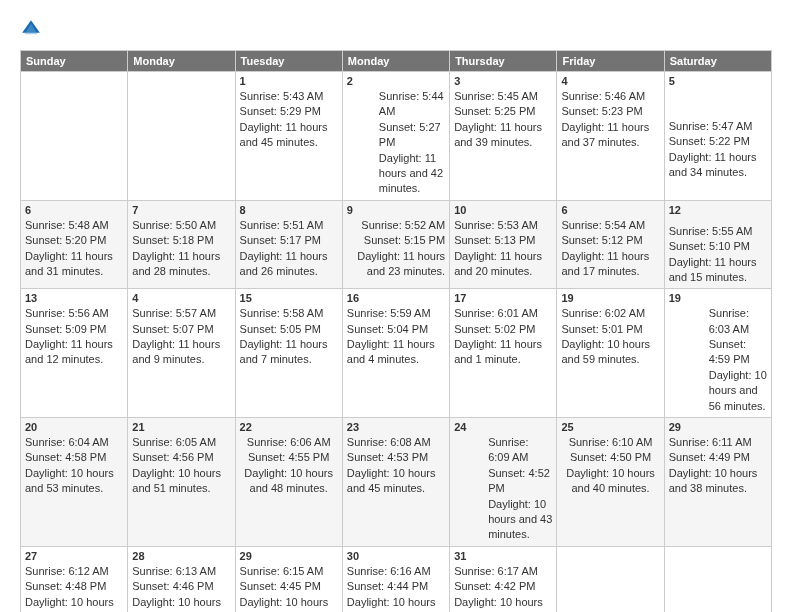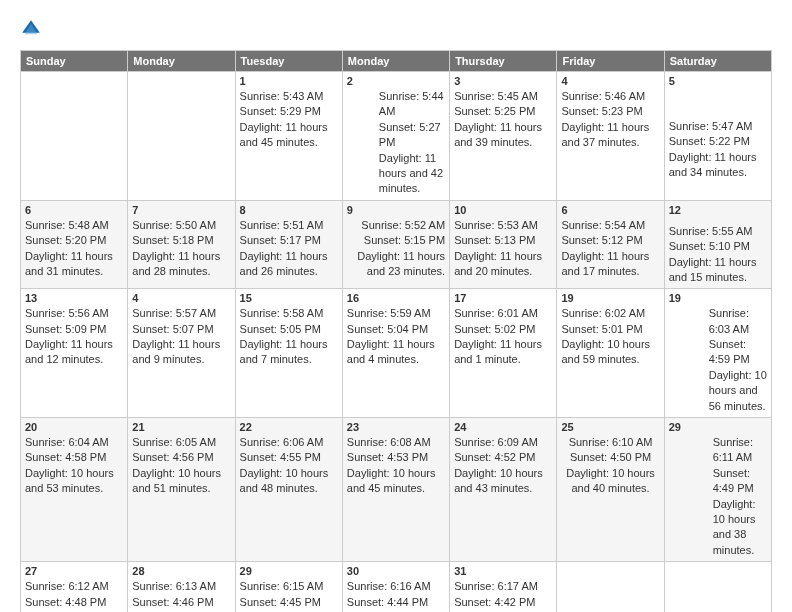--- a/index.html
+++ b/index.html
@@ -264,45 +264,45 @@
 Daylight: 10 hours and 53 minutes.</div>
           </td>
           <td>
             <div class="day-number">21</div>
             <div class="day-info" style="white-space: pre-line;">Sunrise: 6:05 AM
 Sunset: 4:56 PM
 Daylight: 10 hours and 51 minutes.</div>
           </td>
           <td>
             <div class="day-number">22</div>
-            <div class="day-info" style="white-space: pre-line;">Sunrise: 6:06 AM
+            <div class="day-info" style="white-space: pre-line; text-align: center;">Sunrise: 6:06 AM
 Sunset: 4:55 PM
 Daylight: 10 hours and 48 minutes.</div>
           </td>
           <td>
             <div class="day-number">23</div>
             <div class="day-info" style="white-space: pre-line;">Sunrise: 6:08 AM
 Sunset: 4:53 PM
 Daylight: 10 hours and 45 minutes.</div>
           </td>
           <td>
             <div class="day-number">24</div>
-            <div class="day-info" style="white-space: pre-line;">Sunrise: 6:09 AM
+            <div class="day-info" style="white-space: pre-line; margin-left: 34px;">Sunrise: 6:09 AM
 Sunset: 4:52 PM
 Daylight: 10 hours and 43 minutes.</div>
           </td>
           <td>
             <div class="day-number">25</div>
             <div class="day-info" style="white-space: pre-line; text-align: center;">Sunrise: 6:10 AM
 Sunset: 4:50 PM
 Daylight: 10 hours and 40 minutes.</div>
           </td>
           <td>
             <div class="day-number">29</div>
-            <div class="day-info" style="white-space: pre-line; margin-left: 44px;">Sunrise: 6:11 AM
+            <div class="day-info" style="white-space: pre-line;">Sunrise: 6:11 AM
 Sunset: 4:49 PM
 Daylight: 10 hours and 38 minutes.</div>
           </td>
         </tr>
         <tr>
           <td>
             <div class="day-number">27</div>
             <div class="day-info" style="white-space: pre-line;">Sunrise: 6:12 AM
 Sunset: 4:48 PM
 Daylight: 10 hours and 35 minutes.</div>

